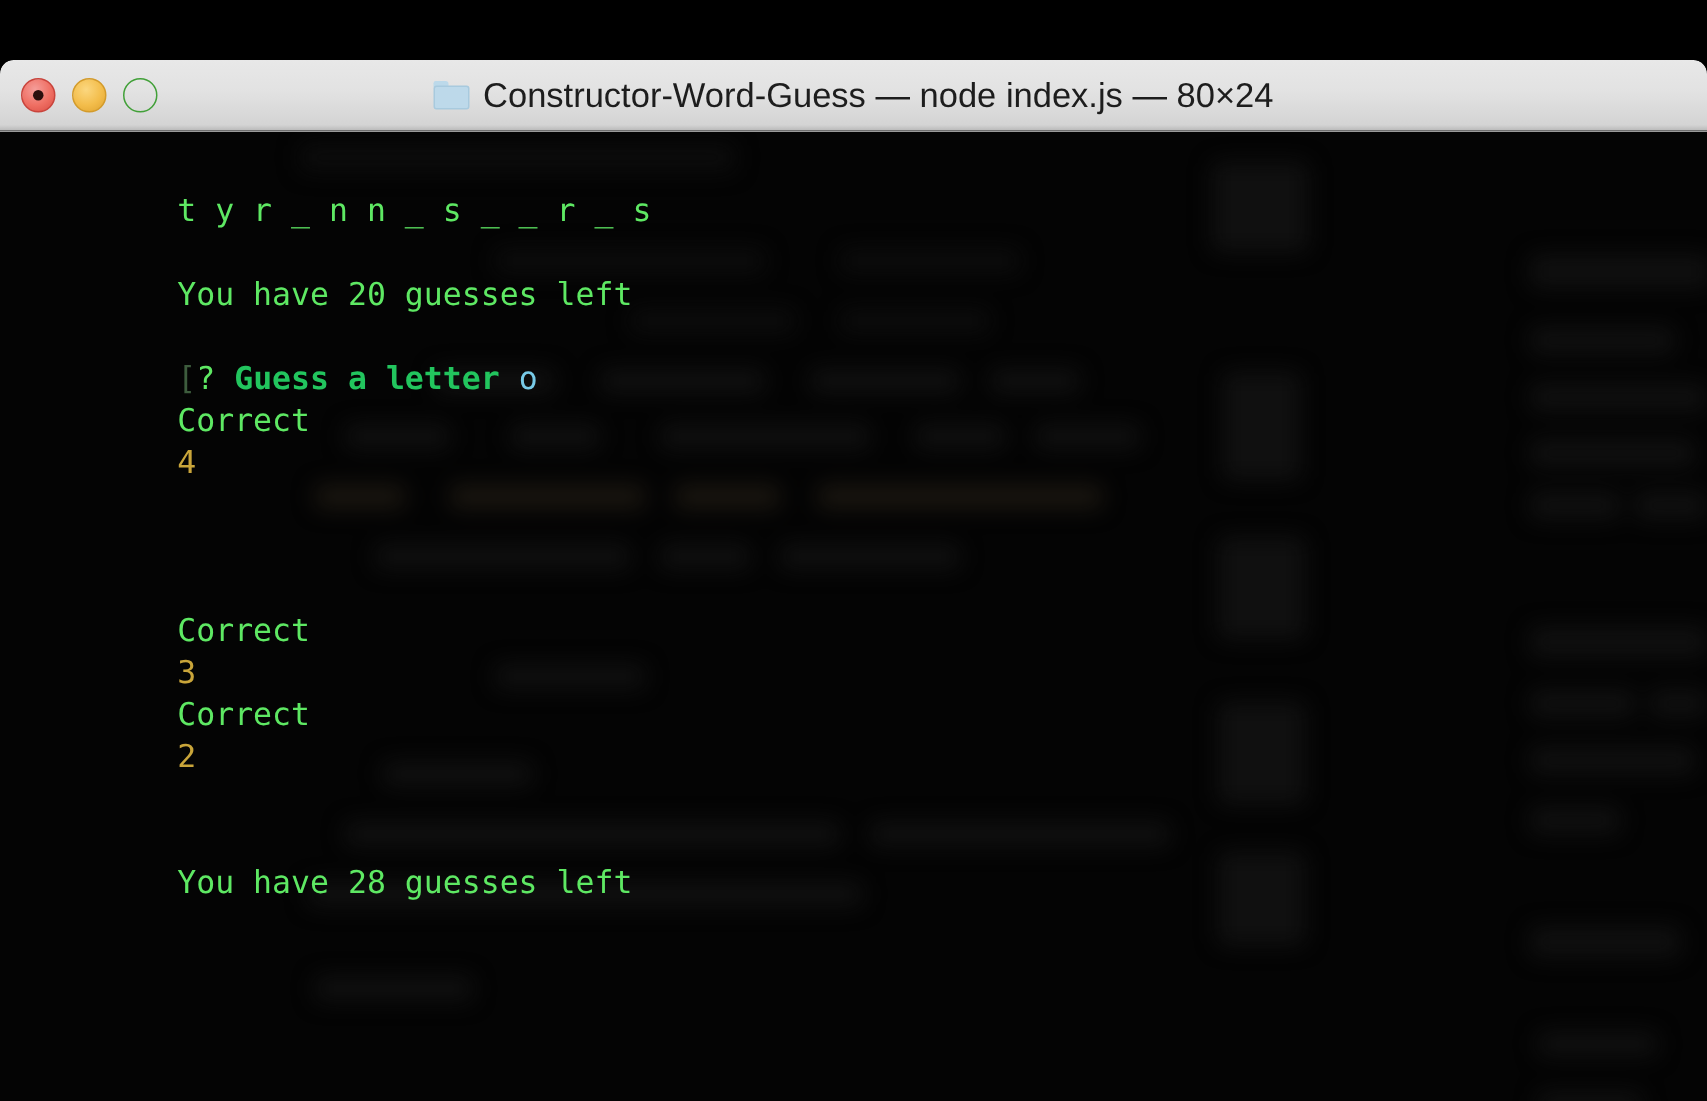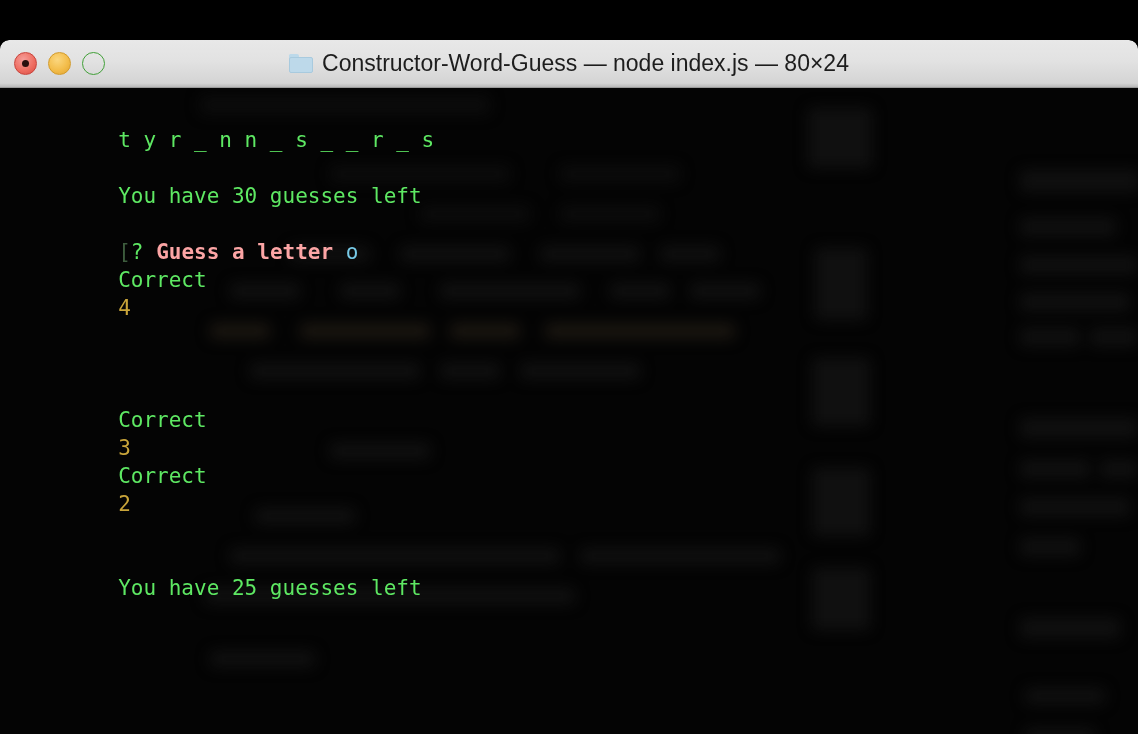--- a/index.html
+++ b/index.html
@@ -151,21 +151,21 @@
   }
   .line {
     height: 28px;
     line-height: 28px;
     font-size: 21px;
     white-space: pre;
     color: #5fe05f;
     letter-spacing: 0px;
   }
   .g      { color: #5ee863; }
-  .gb     { color: #fca5a5; font-weight: bold; }
+  .gb     { color: #22c55e; font-weight: bold; }
   .dim    { color: #3d5c3d; }
   .cyan   { color: #78cbe8; }
   .gold   { color: #c9a53a; }
   .cursor {
     display: inline-block;
     width: 13px;
     height: 23px;
     background: #79f472;
     vertical-align: -4px;
   }
@@ -243,21 +243,21 @@
     </div>
 
     <div class="term-lines">
 
       <div class="line">
         <span class="g">t y r _ n n _ s _ _ r _ s</span>
       </div>
       <div class="line"></div>
 
       <div class="line">
-        <span class="g">You have 30 guesses left</span>
+        <span class="g">You have 20 guesses left</span>
       </div>
       <div class="line"></div>
 
       <div class="line">
         <span class="dim">[</span><span class="g">?</span><span> </span><span class="gb">Guess a letter</span><span> </span><span class="cyan">o</span>
       </div>
 
       <div class="line">
         <span class="g">Correct</span>
       </div>
@@ -282,20 +282,20 @@
         <span class="g">Correct</span>
       </div>
       <div class="line">
         <span class="gold">2</span>
       </div>
       <div class="line"></div>
 
       <div class="line"></div>
 
       <div class="line">
-        <span class="g">You have 25 guesses left</span>
+        <span class="g">You have 28 guesses left</span>
       </div>
       <div class="line"></div>
 
 
     </div>
   </div>
 </div>
 
 </body></html>

